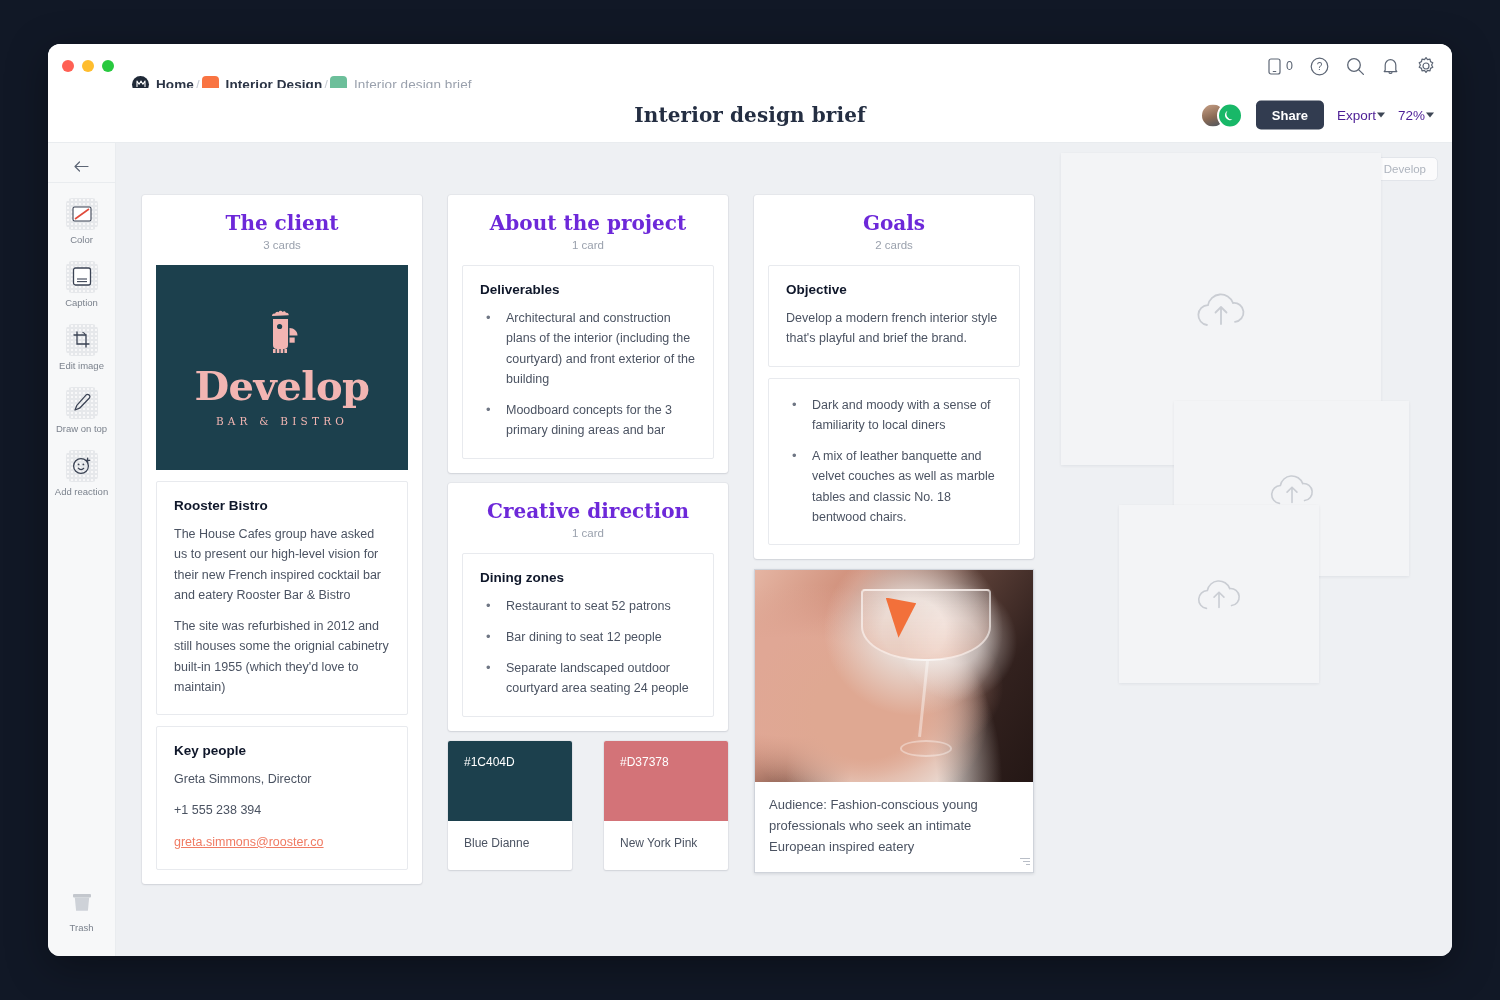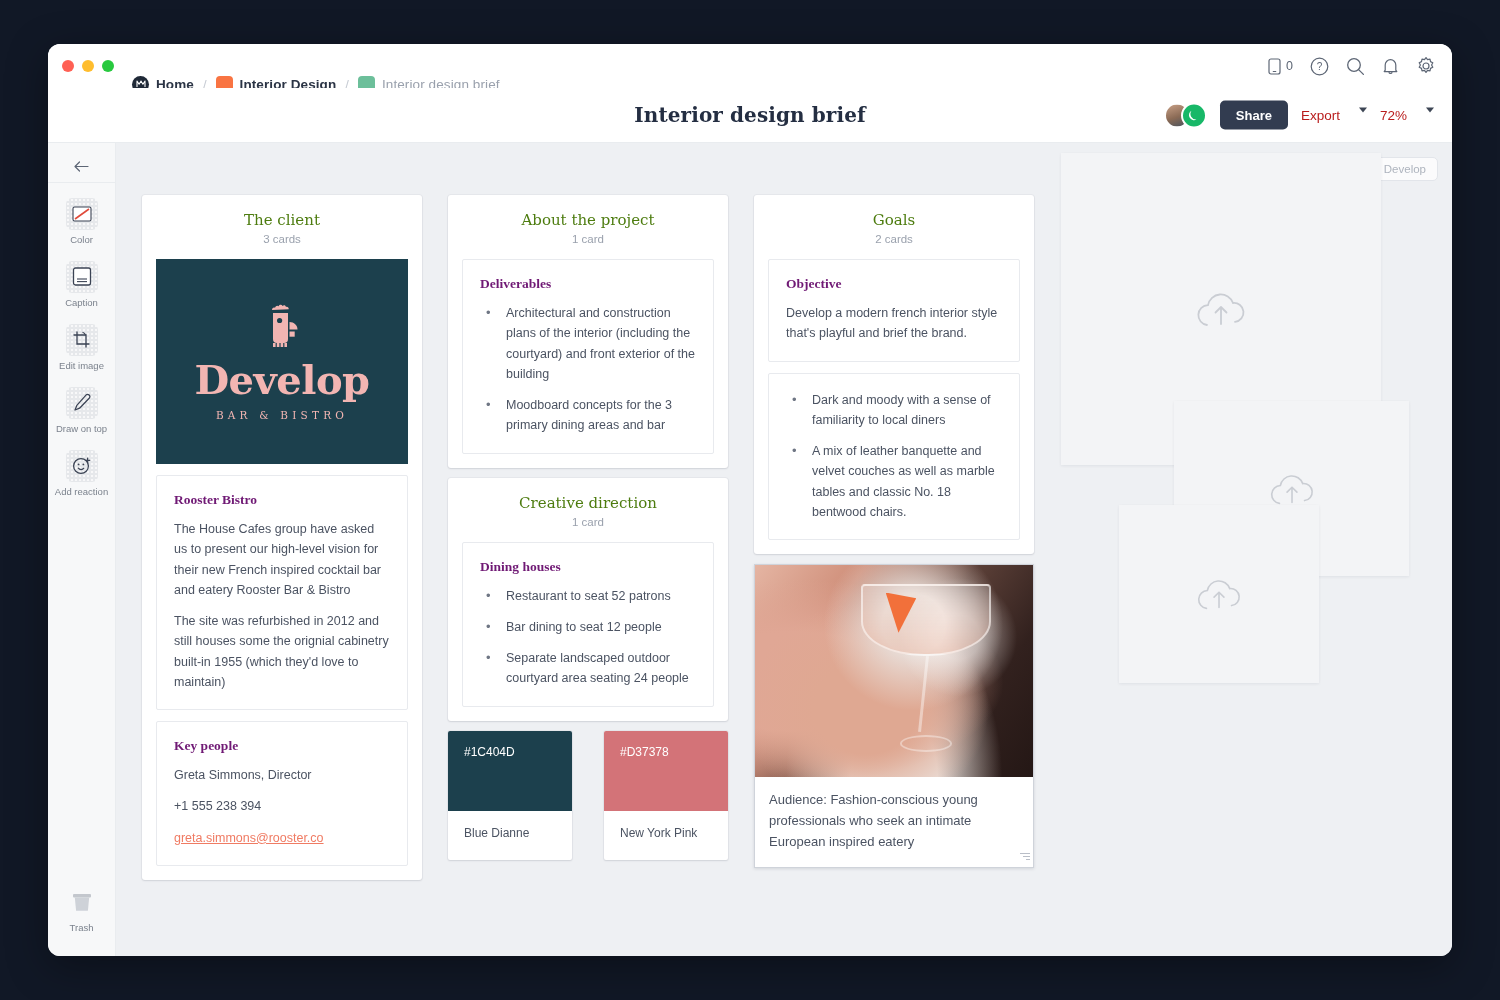--- a/index.html
+++ b/index.html
@@ -26,21 +26,21 @@
     display: flex; align-items: center;
     padding: 0 16px 0 14px;
     background: #ffffff;
   }
   .traffic { display: flex; gap: 8px; align-items: center; margin-right: 18px; }
   .tl { width: 12px; height: 12px; border-radius: 50%; }
   .tl.red { background: #ff6054; }
   .tl.yellow { background: #ffbd2e; }
   .tl.green { background: #28c93f; }
 
-  .breadcrumb { display: flex; align-items: center; gap: 7px; font-size: 13.5px; margin-top: 36px; }
+  .breadcrumb { display: flex; align-items: center; font-size: 13.5px; margin-top: 36px; }
   .bc-item { display: flex; align-items: center; gap: 7px; }
   .bc-label { font-weight: 700; color: #2b3445; letter-spacing: .1px; }
   .bc-label.muted { font-weight: 400; color: #9aa1ad; }
   .bc-sep { color: #c6cbd3; font-size: 13px; margin: 0 2px; }
   .bc-ico { width: 17px; height: 17px; border-radius: 4px; flex: 0 0 17px; }
   .bc-ico.home { border-radius: 50%; background: #1f2937; display:flex; align-items:center; justify-content:center; }
   .bc-ico.orange { background: #f97442; }
   .bc-ico.green { background: #6cbf9a; }
   .dotted { background-image: radial-gradient(rgba(255,255,255,.45) 1px, transparent 1px); background-size: 4px 4px; }
 
@@ -71,21 +71,21 @@
     border: 2px solid #fff; overflow: hidden;
     display:flex; align-items:center; justify-content:center;
     font-size: 10px; color: #fff;
   }
   .av.a1 { background: linear-gradient(160deg,#c9a187 0%, #8a6a55 55%, #46525f 100%); }
   .av.a2 { background: #18b868; margin-left: -9px; }
   .share-btn {
     background: #323c50; color: #fff; font-size: 13px; font-weight: 700;
     padding: 7px 16px; border-radius: 5px; border: none; cursor: pointer;
   }
-  .hdr-drop { display: flex; gap: 19px; color: #b91c1c; font-size: 13.5px; cursor: pointer; }
+  .hdr-drop { display: flex; align-items: center; gap: 1px; color: #4c1d95; font-size: 13.5px; cursor: pointer; }
   .caret { width: 0;height:0;border-left:4px solid transparent;border-right:4px solid transparent;border-top:5px solid #3d4655; }
 
   
   .body-area { flex: 1; display: flex; min-height: 0; }
 
   
   .rail {
     width: 68px; flex: 0 0 68px;
     background: #f7f8f9;
     border-right: 1px solid #e9ecef;
@@ -126,31 +126,31 @@
 
   .group {
     background: #fff; border-radius: 3px;
     box-shadow: 0 1px 2px rgba(20,30,50,.10), 0 0 0 1px rgba(20,30,50,.035);
     padding: 16px 14px 14px;
     display: flex; flex-direction: column; gap: 11px;
   }
   .group-head { text-align: center; padding-bottom: 3px; }
   .group-title {
     font-family: "DejaVu Serif", "Liberation Serif", serif;
-    font-weight: 400; font-size: 15px; color: #4d7c0f;
+    font-weight: 700; font-size: 20px; color: #6d28d9;
   }
   .group-count { font-size: 11.5px; color: #9aa1ad; margin-top: 4px; }
 
   .card {
     border: 1px solid #e8eaee; border-radius: 2px; background: #fff;
     padding: 16px 17px 17px;
   }
   .card-title {
-    font-family: Liberation Serif, serif;
-    font-weight: 700; font-size: 13.5px; color: #701a75; margin-bottom: 11px;
+    font-family: Liberation Sans, sans-serif;
+    font-weight: 700; font-size: 13.5px; color: #0f172a; margin-bottom: 11px;
   }
   .card p {
     font-size: 12.5px; line-height: 1.62; color: #4b5362; margin-bottom: 11px;
   }
   .card p:last-child { margin-bottom: 0; }
   .card ul { list-style: none; }
   .card li {
     font-size: 12.5px; line-height: 1.62; color: #4b5362;
     padding-left: 26px; position: relative; margin-bottom: 11px;
   }
@@ -480,21 +480,21 @@
               </ul>
             </div>
           </div>
 
           <div class="group">
             <div class="group-head">
               <div class="group-title">Creative direction</div>
               <div class="group-count">1 card</div>
             </div>
             <div class="card">
-              <div class="card-title">Dining houses</div>
+              <div class="card-title">Dining zones</div>
               <ul>
                 <li>Restaurant to seat 52 patrons</li>
                 <li>Bar dining to seat 12 people</li>
                 <li>Separate landscaped outdoor courtyard area seating 24 people</li>
               </ul>
             </div>
           </div>
 
           <div class="swatch-row">
             <div class="swatch-card">

